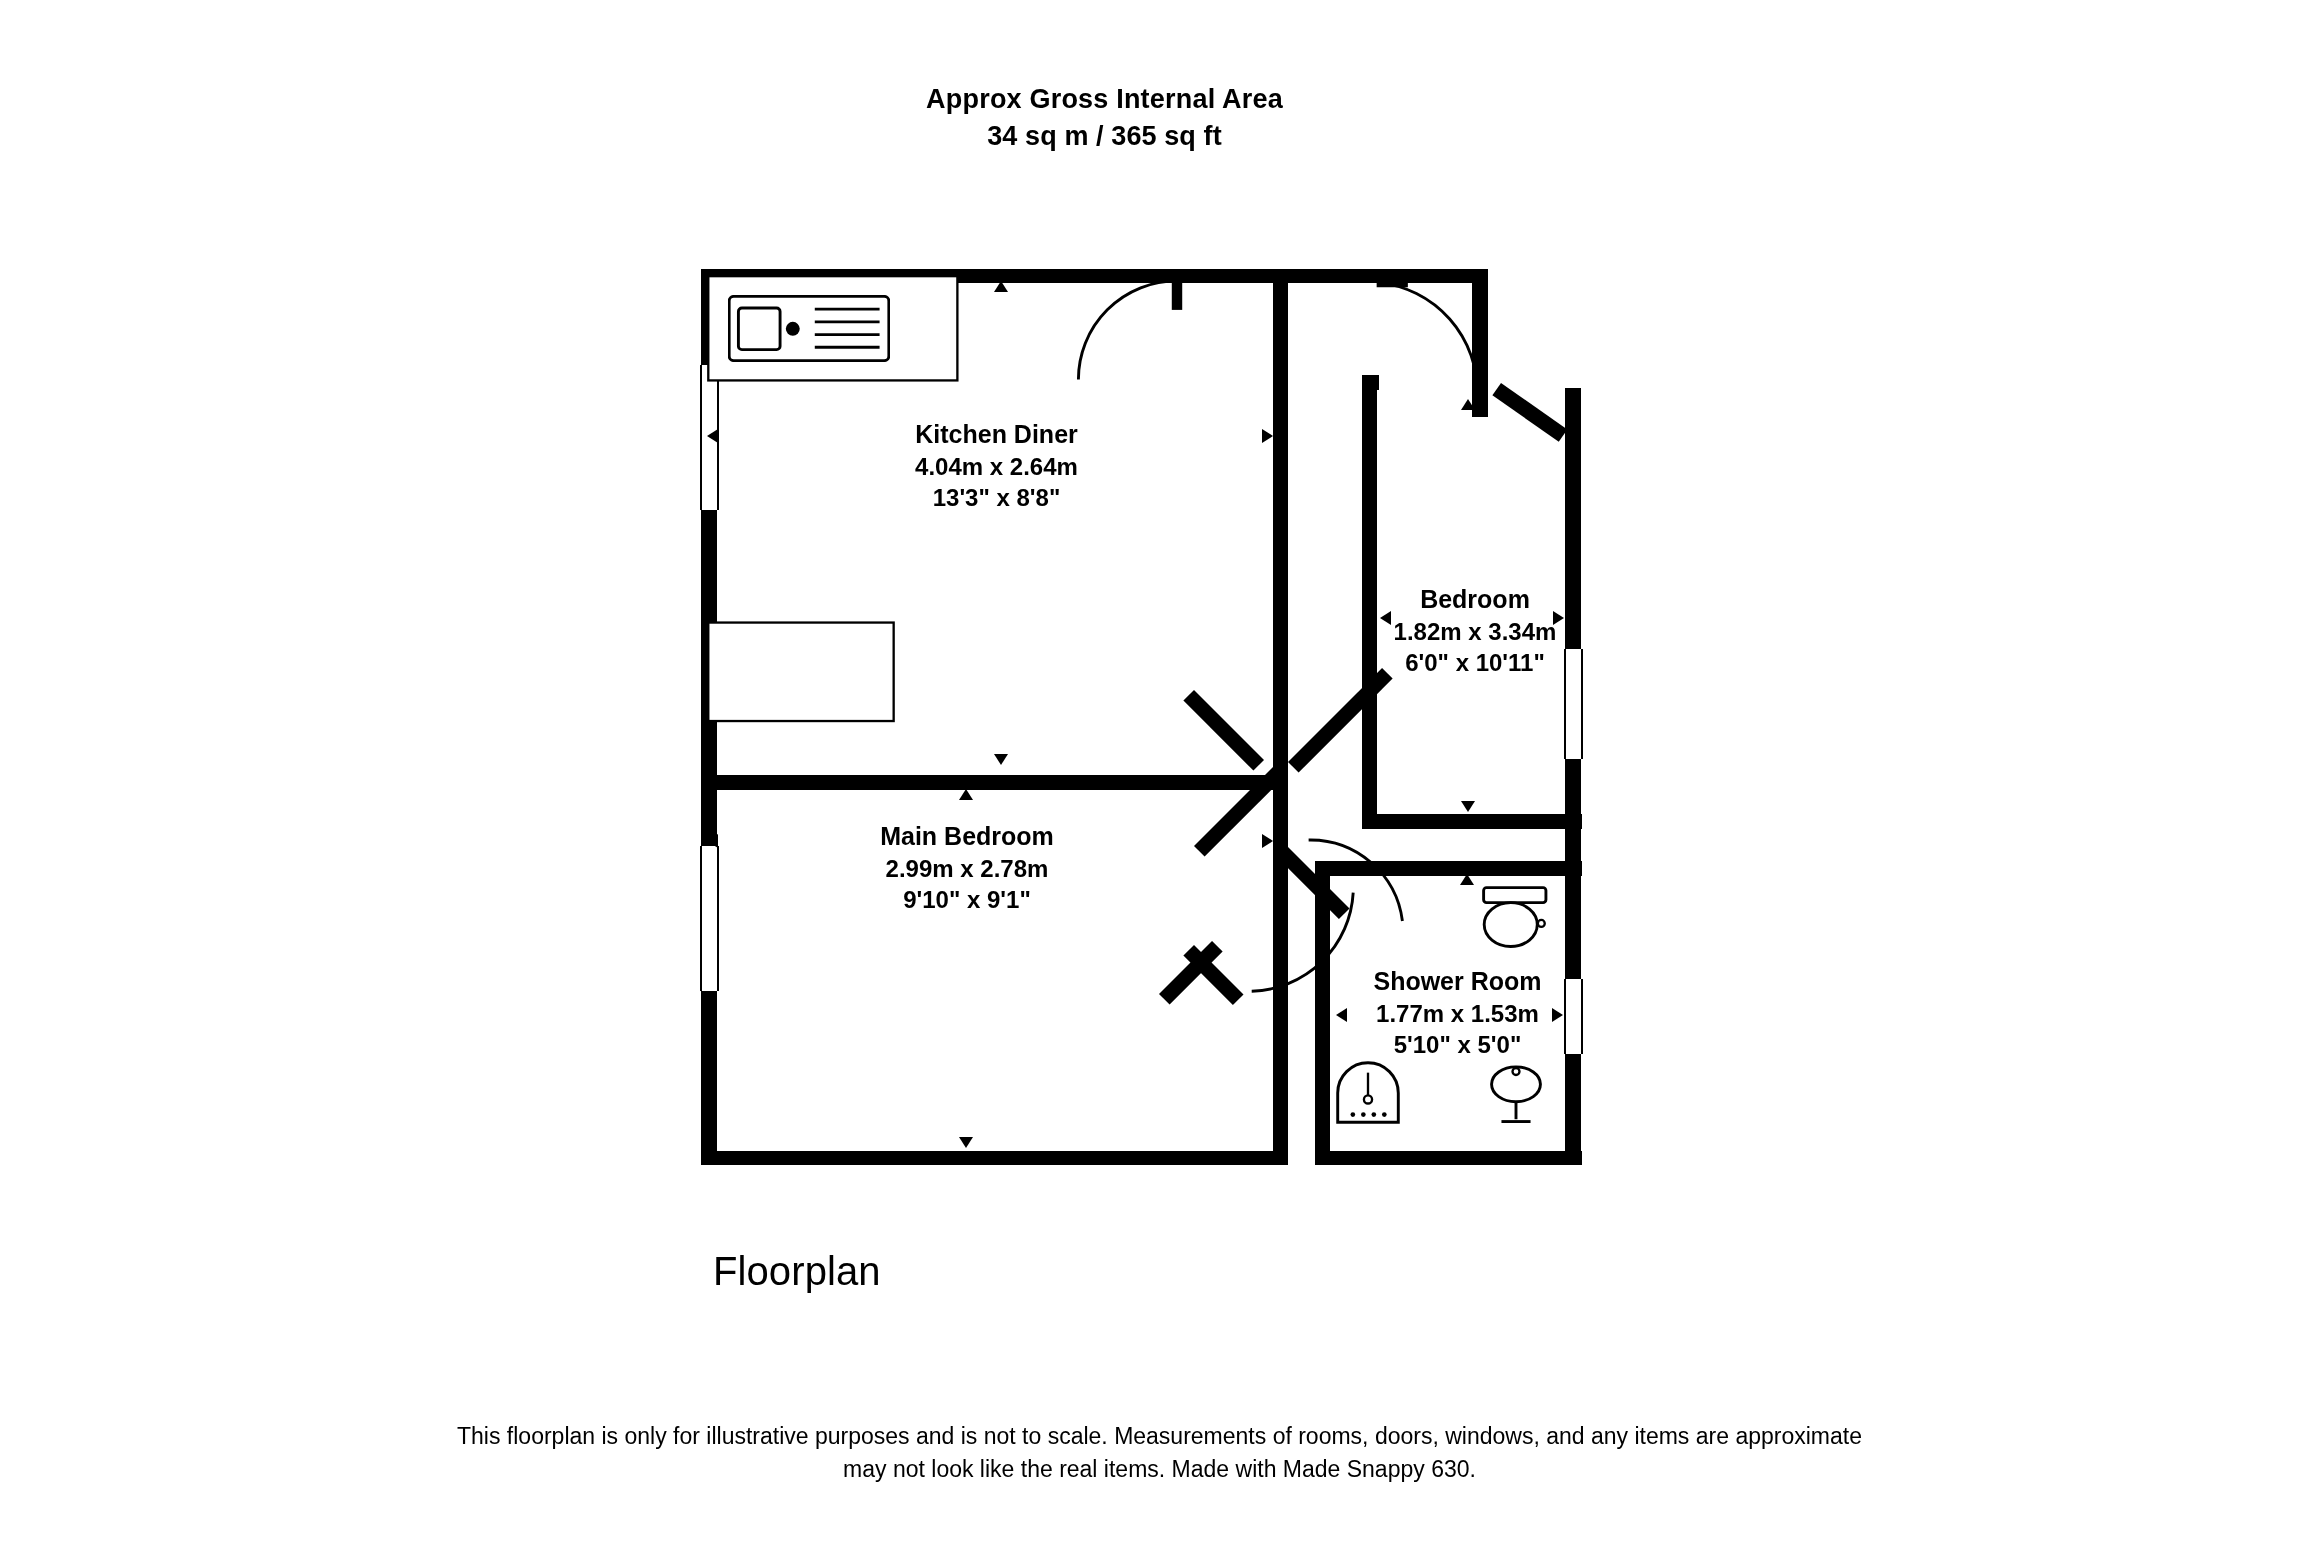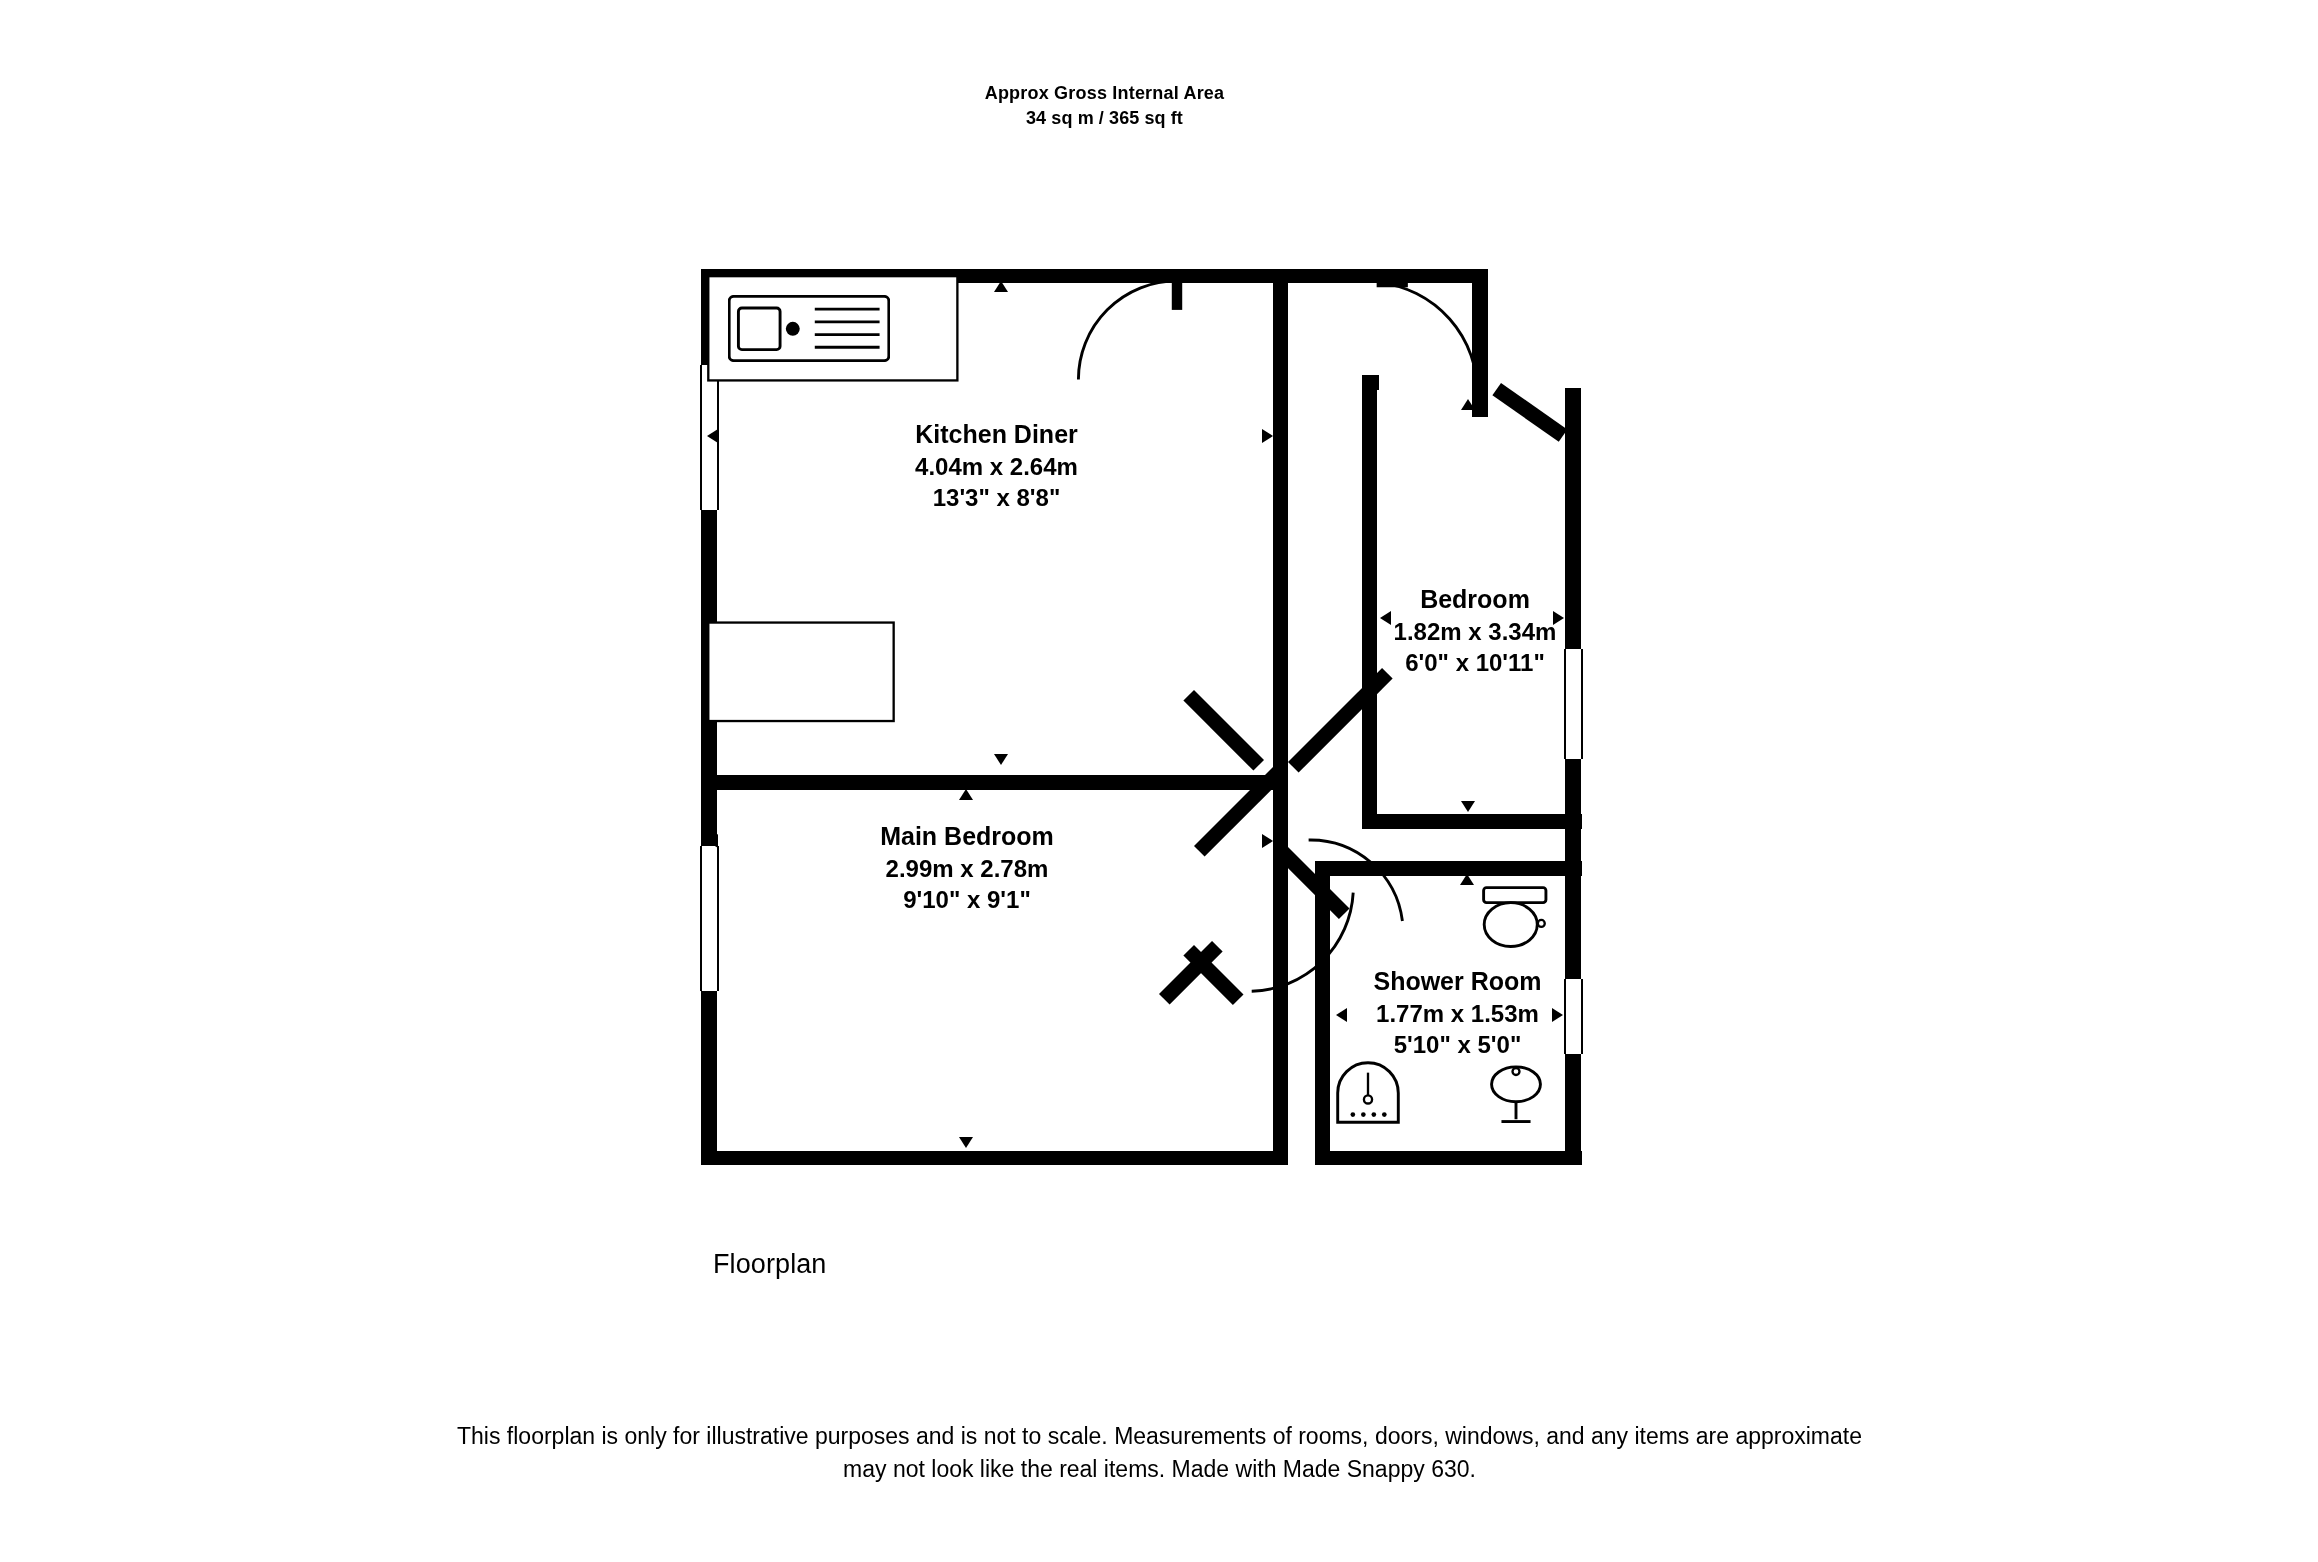--- a/index.html
+++ b/index.html
@@ -18,21 +18,21 @@
 
   
   #header {
     position: absolute;
     left: 0;
     top: 81px;
     width: 2319px;
     text-align: center;
   }
   #header .line {
-    font-size: 18px;
+    font-size: 27px;
     font-weight: bold;
     letter-spacing: 0.2px;
     line-height: 1.38;
   }
   #header .line.second {
     letter-spacing: 0.1px;
   }
   
   #header-inner {
     display: inline-block;
@@ -109,21 +109,21 @@
   }
   .fixture-svg {
     position: absolute;
   }
 
   
   #floorplan-caption {
     position: absolute;
     left: 713px;
     top: 1249px;
-    font-size: 27px;
+    font-size: 40px;
     font-weight: normal;
     letter-spacing: 0.1px;
   }
 
   
   #disclaimer {
     position: absolute;
     left: 0;
     top: 1420px;
     width: 2319px;

